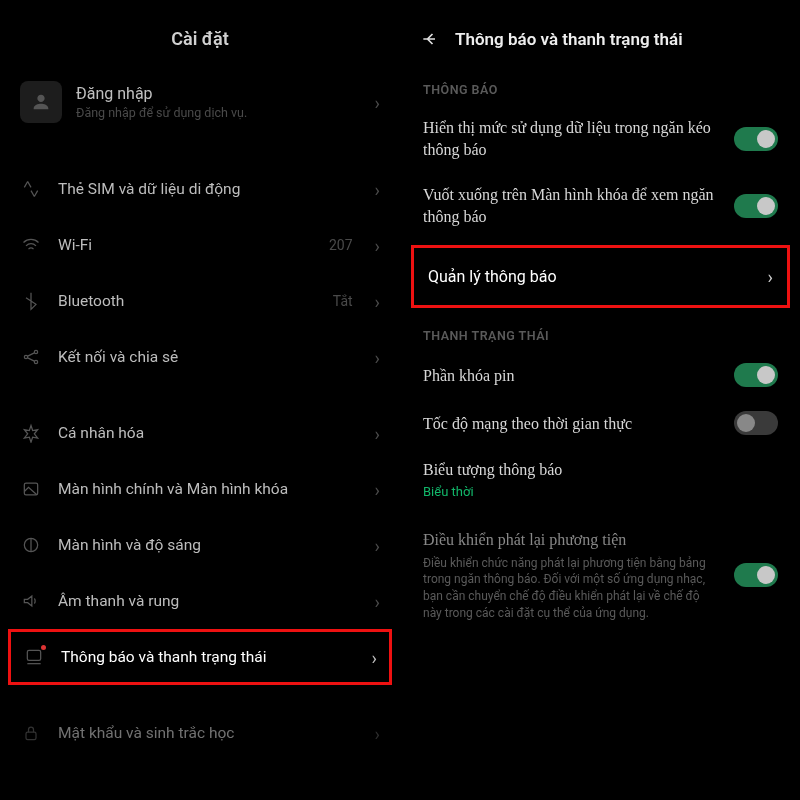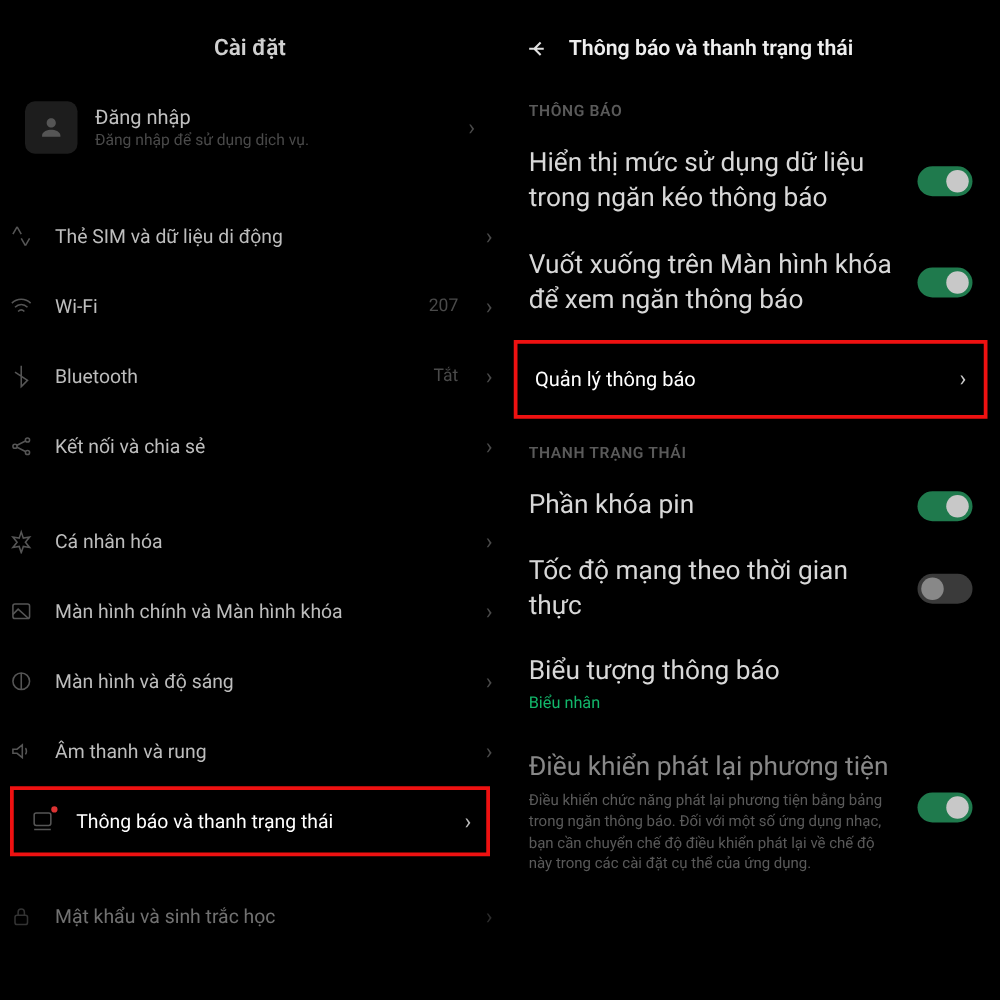--- a/index.html
+++ b/index.html
@@ -68,21 +68,21 @@
     margin-top: 2px;
   }
   .chev {
     margin-left: auto;
     color: #4a4a4a;
     font-size: 18px;
   }
   .row {
     display: flex;
     align-items: center;
-    padding: 17px 6px;
+    padding: 17px 20px;
     gap: 16px;
     position: relative;
   }
   .row .icon-slot {
     width: 22px;
     height: 22px;
     display: flex;
     align-items: center;
     justify-content: center;
   }
@@ -143,22 +143,23 @@
     display: flex;
     align-items: center;
     padding: 12px 22px;
     gap: 14px;
   }
   .row2 .txt {
     flex: 1;
   }
   .row2 .txt .t1 {
     color: #d8d8d8;
-    font-size: 21px;
+    font-size: 16px;
     line-height: 1.35;
+    font-family: Liberation Serif, serif;
   }
   .row2 .txt .t1.dim { color: #888; }
   .row2 .txt .t2 {
     color: #5a5a5a;
     font-size: 12px;
     line-height: 1.4;
     margin-top: 4px;
   }
   .row2 .txt .t-link {
     color: #12b76a;
@@ -378,21 +379,21 @@
         <div class="t1">Tốc độ mạng theo thời gian thực</div>
       </div>
     <div class="toggle off">
         <div class="knob"></div>
       </div>
   </div>
 
   <div class="row2">
     <div class="txt">
       <div class="t1">Biểu tượng thông báo</div>
-      <div class="t-link">Biểu nhân</div>
+      <div class="t-link">Biểu thời</div>
     </div>
   </div>
 
   <div class="row2" style="align-items:flex-start; padding-top:18px;">
     <div class="txt">
       <div class="t1 dim">Điều khiển phát lại phương tiện</div>
       <div class="t2">Điều khiển chức năng phát lại phương tiện bằng bảng trong ngăn thông báo. Đối với một số ứng dụng nhạc, bạn cần chuyển chế độ điều khiển phát lại về chế độ này trong các cài đặt cụ thể của ứng dụng.</div>
     </div>
     <div class="toggle on" style="margin-top:34px">
         <div class="knob"></div>

